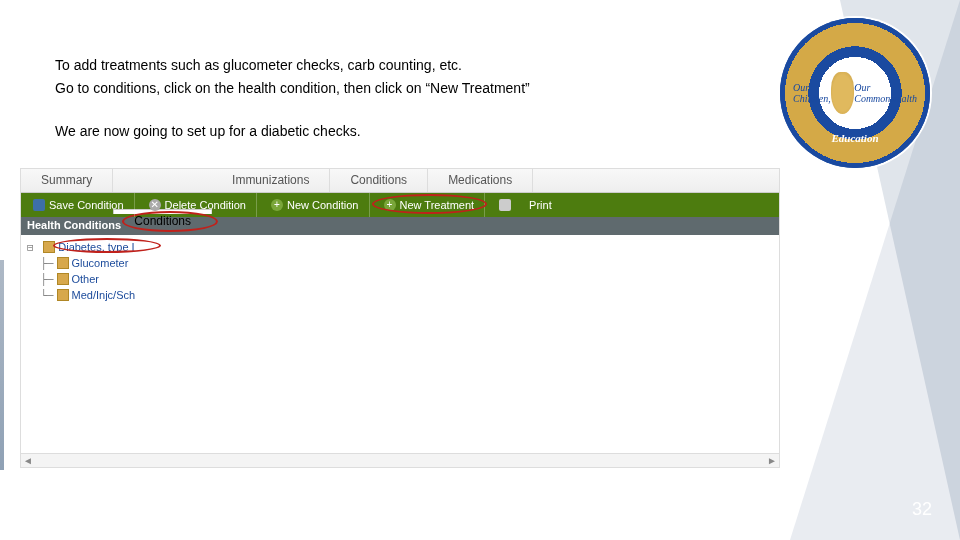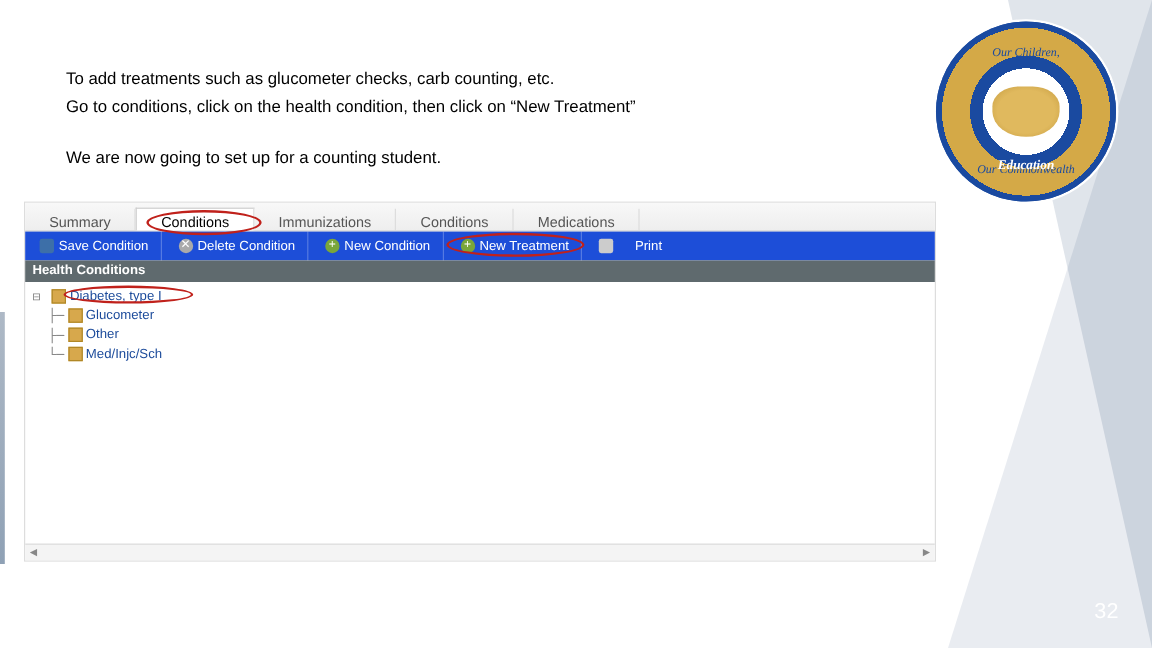--- a/index.html
+++ b/index.html
@@ -38,21 +38,21 @@
   
   .seal {
     position: absolute; top: 18px; right: 30px; width: 150px; height: 150px;
     border-radius: 50%;
     background: radial-gradient(circle at center, #fff 0 34%, #1a4aa0 34% 44%, #d4a947 44% 66%, #1a4aa0 66% 74%, #fff 74% 100%);
     box-shadow: inset 0 0 0 2px #1a4aa0, 0 0 0 2px #fff;
     display:flex; align-items:center; justify-content:center;
   }
   .seal-inner {
     width: 124px; height: 124px; border-radius:50%;
-    display:flex; flex-direction:column; justify-content:space-between;
+    display:flex; justify-content:space-between;
     align-items:center; padding: 8px 0;
     font-family: "Times New Roman", serif;
   }
   .seal-top { font-size: 10px; font-style: italic; color:#1a4aa0; }
   .seal-mid { width: 56px; height: 42px; background: radial-gradient(ellipse at center, #e0b95e 0 60%, #c49a3e 100%); border-radius: 40% 40% 50% 50%;}
   .seal-bot { font-size: 10px; font-style: italic; color:#1a4aa0; }
   .seal-band { position:absolute; color:#fff; font-size:11px; font-weight:bold; }
   .seal-band.top { top: 24px; }
   .seal-band.bot { bottom: 24px; font-style: italic; font-family: cursive; }
   
@@ -62,41 +62,40 @@
     border: 1px solid #ddd;
     font-size: 12px;
     color: #333;
     background: #fff;
   }
   .tabs {
     display: flex;
     height: 24px;
     background: linear-gradient(#f8f8f8,#eee);
     border-bottom: 1px solid #ccc;
-    align-items: flex-end;
   }
   .tab {
     padding: 4px 20px 0 20px;
     color: #555;
     border-right: 1px solid #ddd;
     position: relative;
   }
   .tab.active {
     background: #fff; color:#000; font-weight: normal;
     border-top: 1px solid #ccc;
     border-left: 1px solid #ccc;
     margin-top: 40px;
   }
   .ellipse {
     position: absolute; border: 2px solid #c0211b; border-radius: 50%;
     pointer-events: none;
   }
   .tab-circle { top: 1px; left: 8px; width: 96px; height: 21px; }
   .toolbar {
-    display: flex; height: 24px; background: #1d4ed8; color:#fff;
+    display: flex; height: 24px; background: #4d7c0f; color:#fff;
     align-items: center; gap: 4px; padding: 0 2px;
     font-size: 11px;
   }
   .tbtn {
     display: flex; align-items: center; gap: 4px;
     padding: 0 10px; height: 100%;
     border-right: 1px solid rgba(255,255,255,0.25);
     position: relative;
   }
   .tbtn:last-child { border-right:none;gap:18px; }
@@ -147,21 +146,21 @@
 </head>
 <body>
 
 <div class="tri-light"></div>
 <div class="tri-dark"></div>
 <div class="left-stripe"></div>
 
 <div class="intro">
   <p>To add treatments such as glucometer checks, carb counting, etc.</p>
   <p>Go to conditions, click on the health condition, then click on “New Treatment”</p>
-  <p class="intro-note">We are now going to set up for a counting student.</p>
+  <p class="intro-note">We are now going to set up for a diabetic checks.</p>
 </div>
 
 <div class="seal">
   <div class="seal-band top"></div>
   <div class="seal-inner">
     <div class="seal-top">Our Children,</div>
     <div class="seal-mid"></div>
     <div class="seal-bot">Our Commonwealth</div>
   </div>
   <div class="seal-band bot">Education</div>

